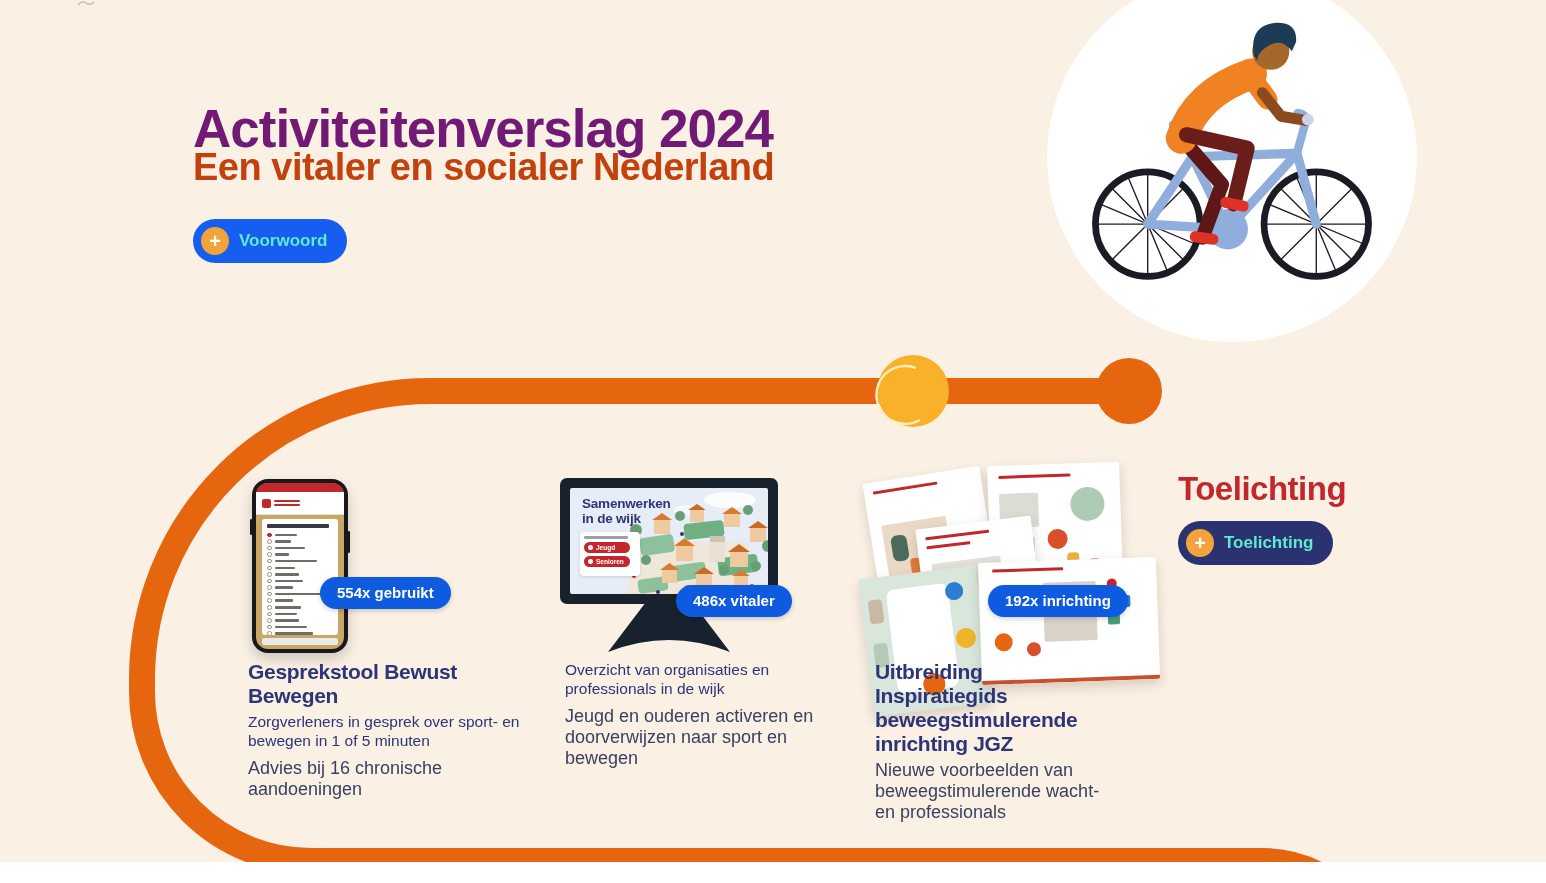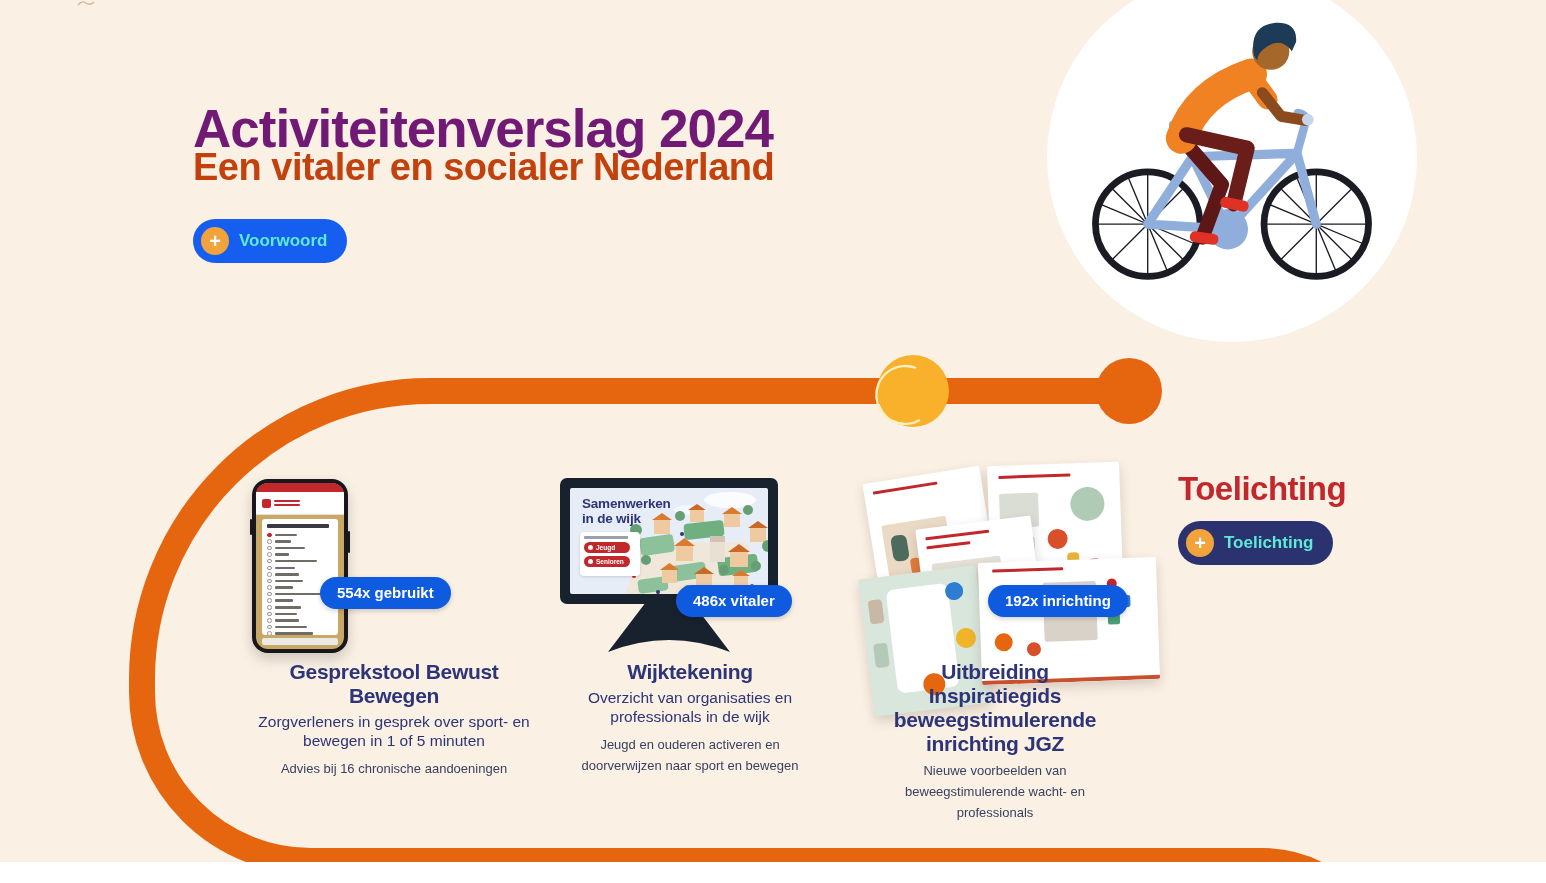--- a/index.html
+++ b/index.html
@@ -47,24 +47,24 @@
     position:absolute;left:1178px;top:470px;
     font-size:33px;font-weight:800;color:#C2272B;letter-spacing:-.5px;
   }
   
   .count-badge{
     position:absolute;height:32px;border-radius:17px;background:#0F5BE0;
     color:#fff;font-size:15px;font-weight:700;line-height:32px;
     padding:0 17px;white-space:nowrap;box-shadow:0 2px 5px rgba(0,0,0,.18);
   }
   
-  .card-text{position:absolute;color:#2D3478;text-align:center;}
+  .card-text{position:absolute;color:#2D3478;}
   .card-text .t{font-size:21px;font-weight:800;line-height:24px;margin:0 0 4px 0;letter-spacing:-.3px;}
   .card-text .s{font-size:15.5px;font-weight:400;line-height:19px;margin:0 0 8px 0;}
-  .card-text .d{font-size:13px;font-weight:400;line-height:21px;color:#3A4160;margin:0;}
+  .card-text .d{font-size:18px;font-weight:400;line-height:21px;color:#3A4160;margin:0;}
   
   .phone{
     position:absolute;left:252px;top:479px;width:96px;height:174px;
     background:#17171C;border-radius:16px;padding:4px;box-sizing:border-box;
     box-shadow:0 6px 14px rgba(0,0,0,.18);
   }
   .phone:before{content:"";position:absolute;left:-2px;top:40px;width:2px;height:16px;background:#17171C;border-radius:2px;}
   .phone:after{content:"";position:absolute;right:-2px;top:52px;width:2px;height:22px;background:#17171C;border-radius:2px;}
   .phone-screen{width:100%;height:100%;background:#C9A865;border-radius:12px;overflow:hidden;display:flex;flex-direction:column;}
   .p-status{height:9px;background:#C2272B;flex:0 0 9px;}
@@ -332,21 +332,20 @@
           </div>
         </div>
       </div>
     </div>
     <svg class="m-stand" width="150" height="52" viewBox="0 0 150 52">
       <path d="M52,0 H98 L136,50 Q75,26 14,50 Z" fill="#18222F"></path>
     </svg>
   </div>
   <div class="count-badge" style="left:676px;top:585px;">486x vitaler</div>
   <div class="card-text" style="left:565px;top:660px;width:250px;">
-    <p class="t">Wijktekening</p>
     <p class="s">Overzicht van organisaties en professionals in de wijk</p>
     <p class="d">Jeugd en ouderen activeren en doorverwijzen naar sport en bewegen</p>
   </div>
 
   <div class="collage">
     <div class="page" id="pg1">
       <span class="rtitle"></span>
       <span class="gblock" style="left:10%;top:28%;width:55%;height:40%;background:#EAD9C4;"></span>
       <span class="dot" style="left:16%;top:36%;width:16px;height:26px;background:#4D6B5C;border-radius:6px;"></span>
       <span class="dot" style="left:30%;top:52%;width:10px;height:16px;background:#E07B3A;border-radius:4px;"></span>

